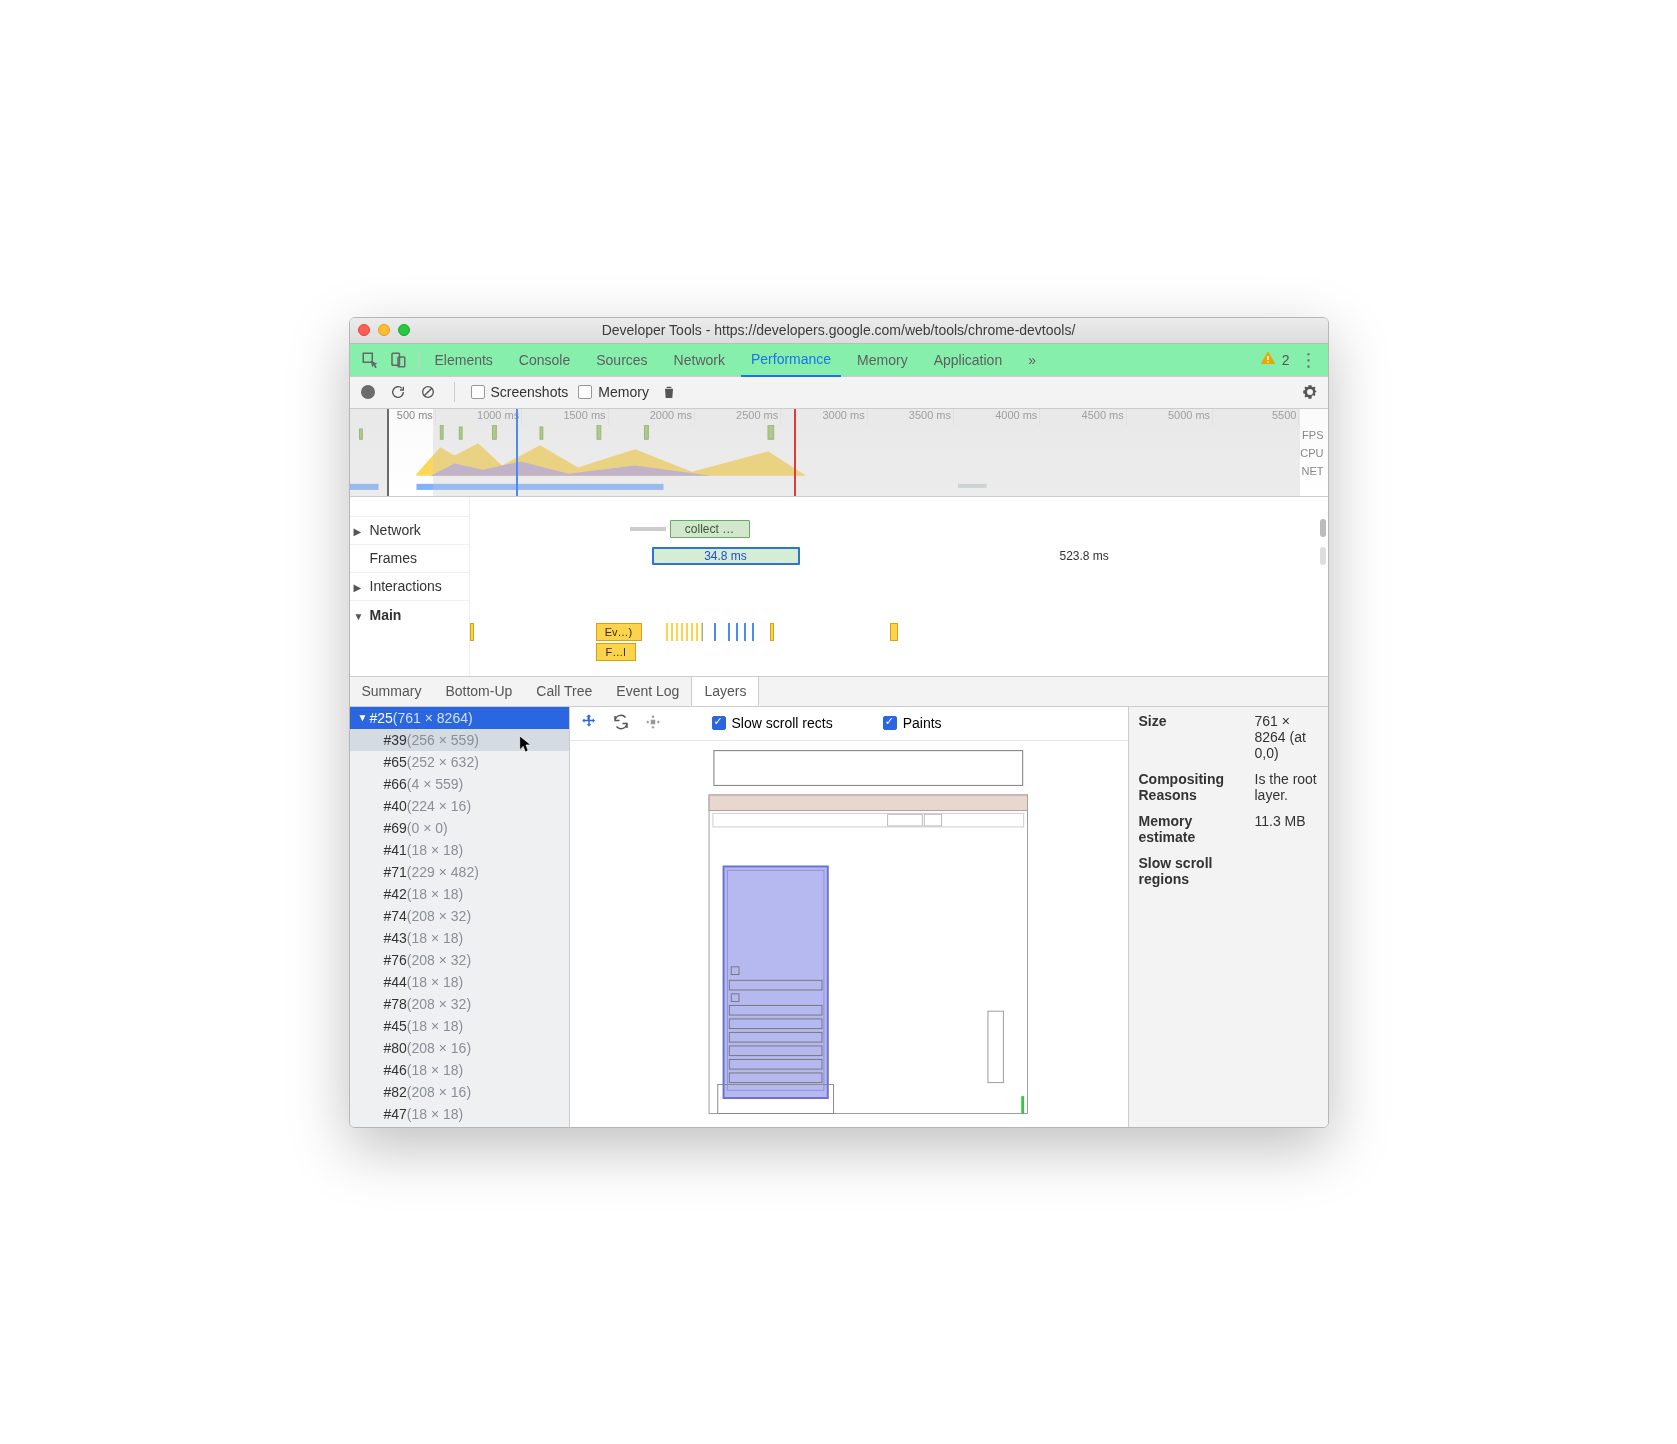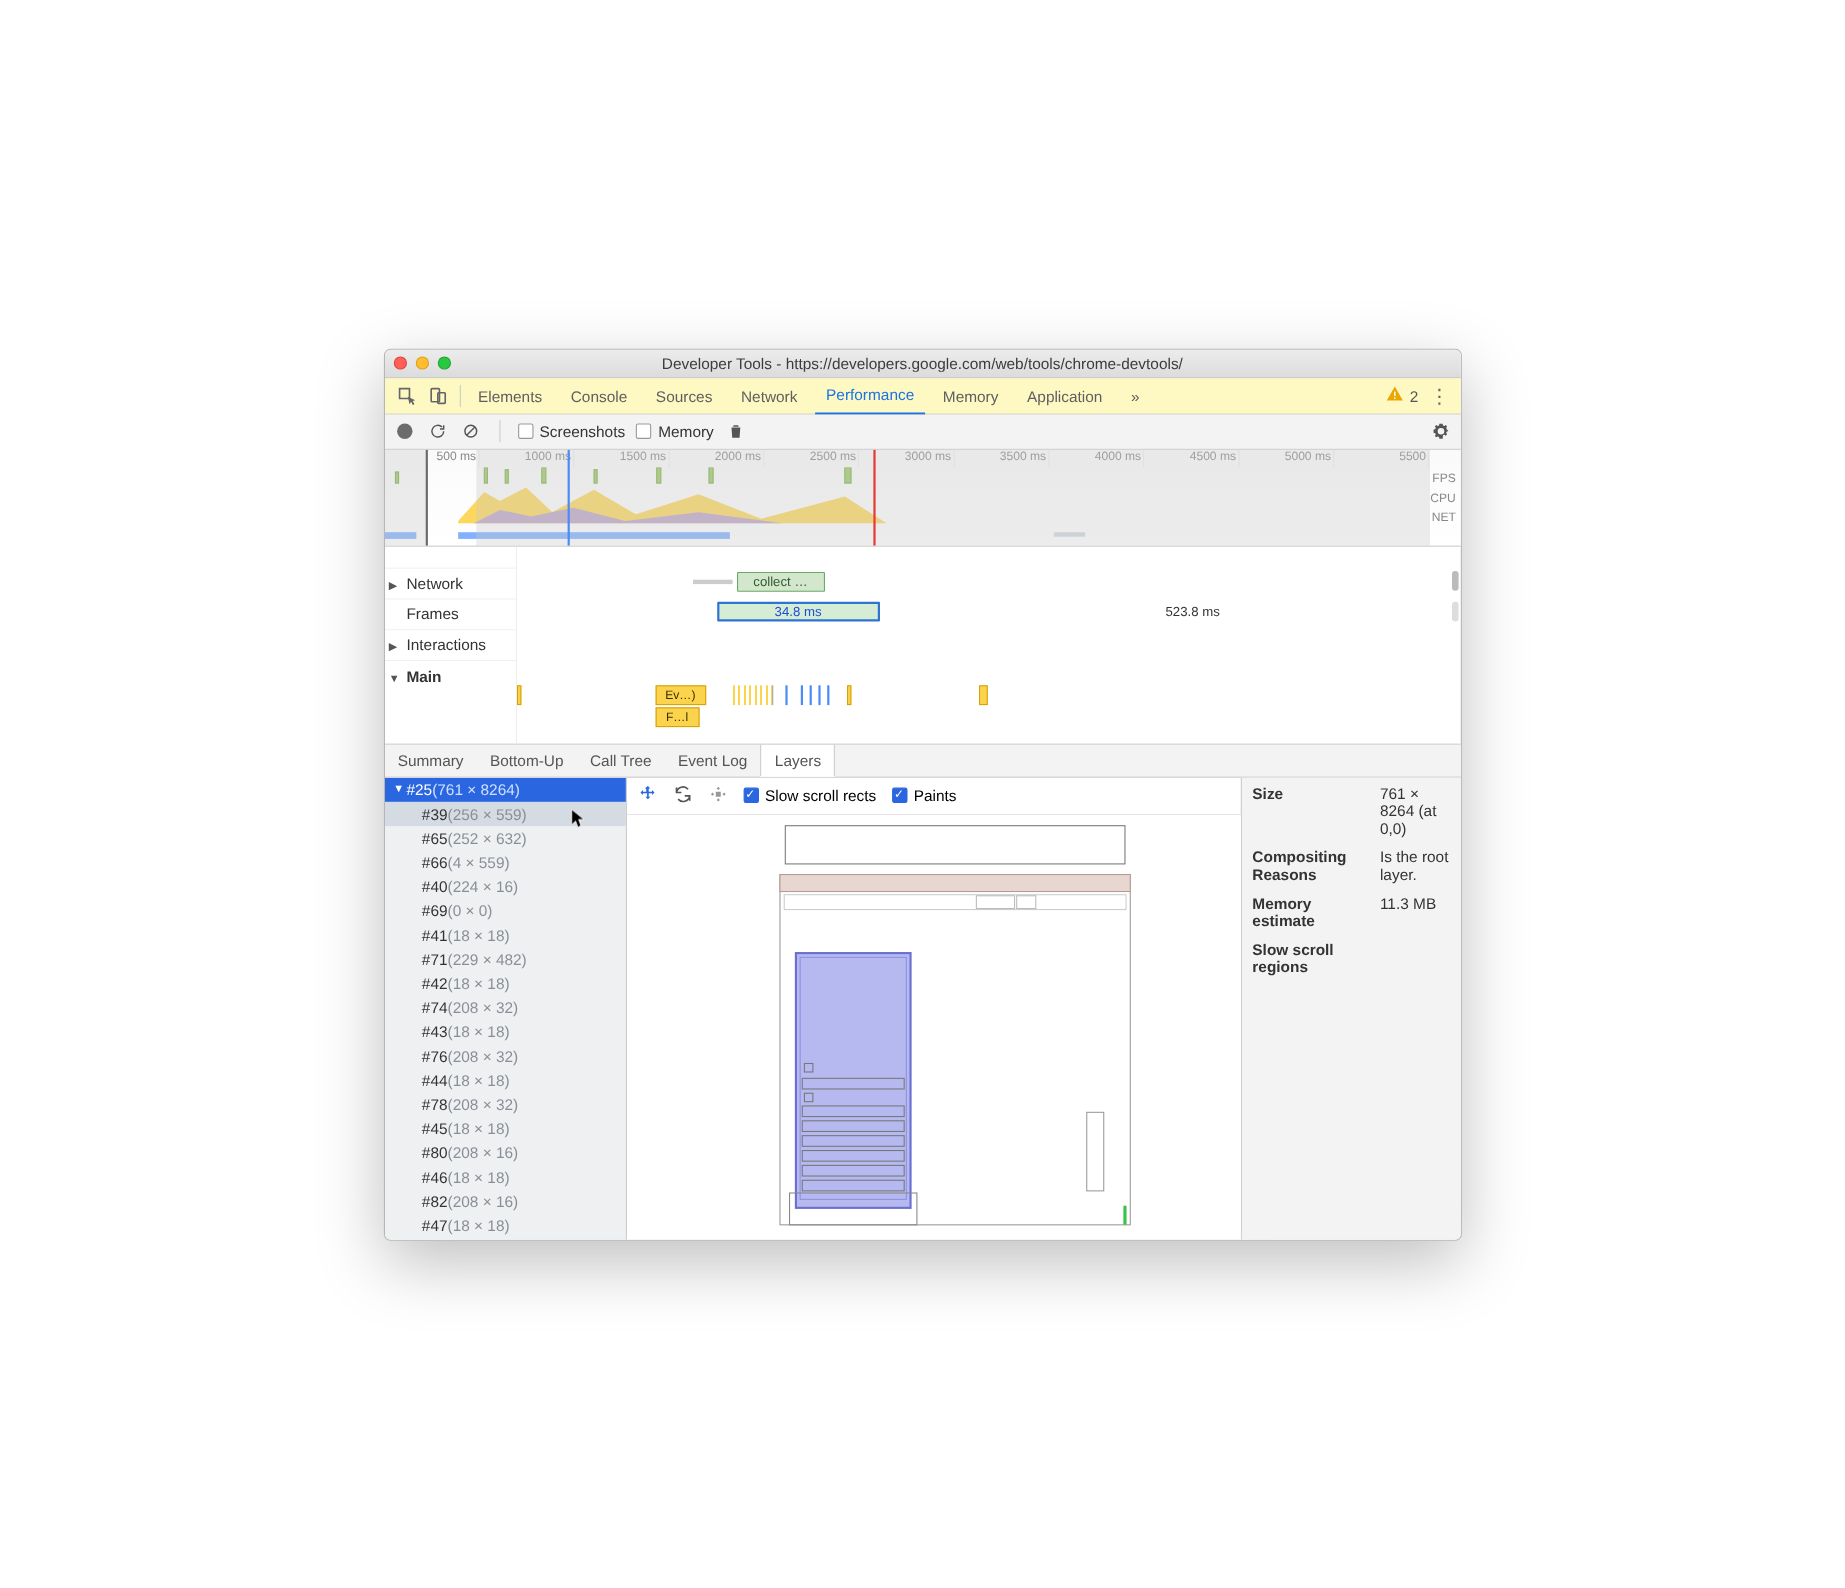--- a/index.html
+++ b/index.html
@@ -37,21 +37,21 @@
   .dot.yellow { background: #febc2e; border: 1px solid #dda01e; }
   .dot.green { background: #28c840; border: 1px solid #1fa531; }
   .titletext { flex: 1; text-align: center; color: #3c3c3c; font-size: 14px; white-space: nowrap; overflow: hidden; text-overflow: ellipsis; padding-right: 70px; }
 
   .tabbar {
     height: 16px;
     border-bottom: 1px solid #ccc;
     display: flex;
     align-items: center;
     padding: 16px 6px;
-    background: #fef9c3;
+    background: #86efac;
     font-size: 14px;
     color: #555;
   }
   .tabbar .iconbtn {
     width: 28px; height: 28px; display:flex; align-items:center; justify-content:center;
     color:#666; cursor:pointer;
   }
   .divider-v { width:1px; height:20px; background:#ccc; margin:0 6px; }
   .tabs { display:flex; gap: 6px; align-items:center; flex:1; overflow:hidden; }
   .tab { padding: 0 10px; height:34px; display:flex; align-items:center; cursor:pointer; color:#5f5f5f; }
@@ -159,21 +159,21 @@
   .lt-row.child { padding-left: 34px; }
   .lt-row.sel { background:#2a66e0; color:#fff; }
   .lt-row.hover { background:#d5dbe3; }
   .lt-dim { color:#8a8f97; }
   .lt-row.sel .lt-dim { color:#cfe0ff; }
   .lt-tri { width:14px; font-size:10px; text-align:center; }
 
   .layer-main { flex:1; display:flex; flex-direction:column; }
   .layer-toolbar { height:34px; display:flex; align-items:center; gap:14px; padding:0 10px; font-size:14px; border-bottom:1px solid #e5e5e5;}
   .layer-toolbar .ticon { color:#2a66e0; cursor:pointer; }
-  .layer-toolbar .chk2 { display:flex; align-items:center; gap:6px;}
+  .layer-toolbar .chk2 { display:flex; align-items:center; gap:6px;margin-left:36px;}
   .chkbox { width:14px; height:14px; border:1px solid #2a66e0; border-radius:2px; background:#2a66e0; position:relative;}
   .chkbox::after { content:"✓"; color:#fff; font-size:11px; position:absolute; top:-2px; left:1px; }
   .viewer { flex:1; position:relative; overflow:hidden; background:#fff; }
   .viewer svg { width:100%; height:100%; display:block; }
 
   .layer-details {
     width: 200px;
     border-left:1px solid #ccc;
     background:#f3f3f3;
     font-size: 14px;

